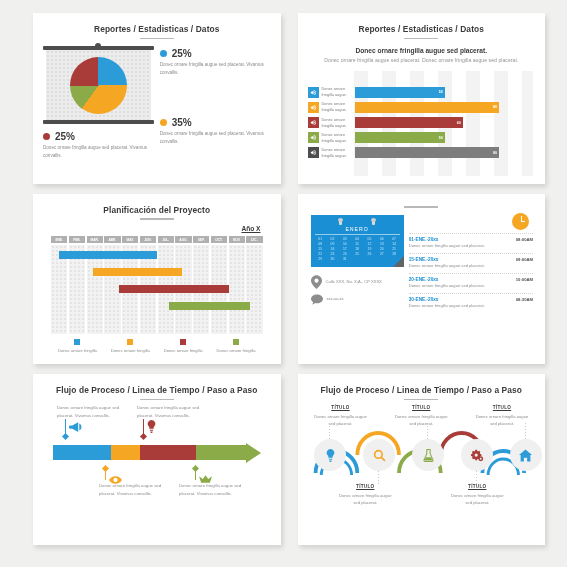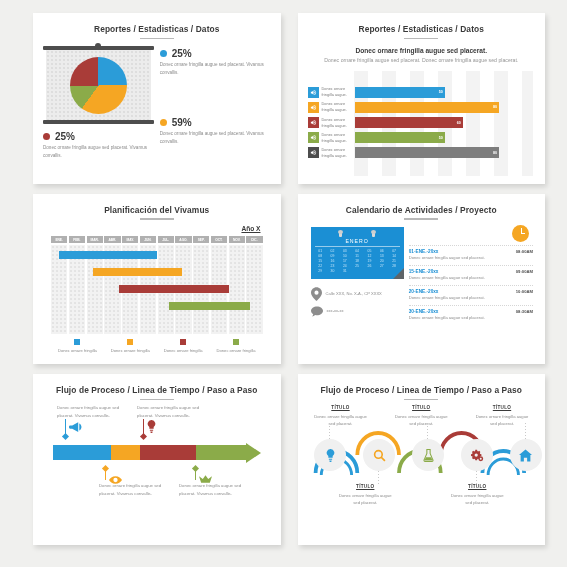--- a/index.html
+++ b/index.html
@@ -180,21 +180,21 @@
         <div class="leg-item">
           <div class="leg-head">
             <span class="dot" style="background:#2b9cd8"></span>
             <span class="leg-pct">25%</span>
           </div>
           <div class="leg-txt">Donec ornare fringilla augue sed placerat. Vivamus convallis.</div>
         </div>
         <div class="leg-item">
           <div class="leg-head">
             <span class="dot" style="background:#f5a623"></span>
-            <span class="leg-pct">59%</span>
+            <span class="leg-pct">35%</span>
           </div>
           <div class="leg-txt">Donec ornare fringilla augue sed placerat. Vivamus convallis.</div>
         </div>
       </div>
     </div>
   </div>
 
   <div class="card">
     <div class="card-title">Reportes / Estadisticas / Datos</div>
     <div class="title-rule"></div>
@@ -269,21 +269,21 @@
         <span class="btrack">
           <span class="bfill" style="width:80%;background:#7d7d7d">
             <span class="bcap">80</span>
           </span>
         </span>
       </div>
     </div>
   </div>
 
   <div class="card">
-    <div class="card-title">Planificación del Vivamus</div>
+    <div class="card-title">Planificación del Proyecto</div>
     <div class="title-rule"></div>
     <div class="p3-year">Año X</div>
     <div class="p3-wrap">
       <div class="months">
         <span class="mon">ENE.</span>
         <span class="mon">FEB.</span>
         <span class="mon">MAR.</span>
         <span class="mon">ABR.</span>
         <span class="mon">MAY.</span>
         <span class="mon">JUN.</span>
@@ -329,21 +329,20 @@
         <div class="p3-leg-tx">Donec ornare fringilla</div>
       </div>
       <div class="p3-leg-it">
         <div class="sq" style="background:#8bab49"></div>
         <div class="p3-leg-tx">Donec ornare fringilla</div>
       </div>
     </div>
   </div>
 
   <div class="card">
-    <div class="card-title">Calendario de Actividades / Proyecto</div>
     <div class="title-rule"></div>
     <div class="p4-body">
       <div class="p4-left">
         <div class="cal">
           <div class="cal-rings">
             <span class="ring"></span>
             <span class="ring"></span>
           </div>
           <div class="cal-mon">ENERO</div>
           <div class="cal-grid">

